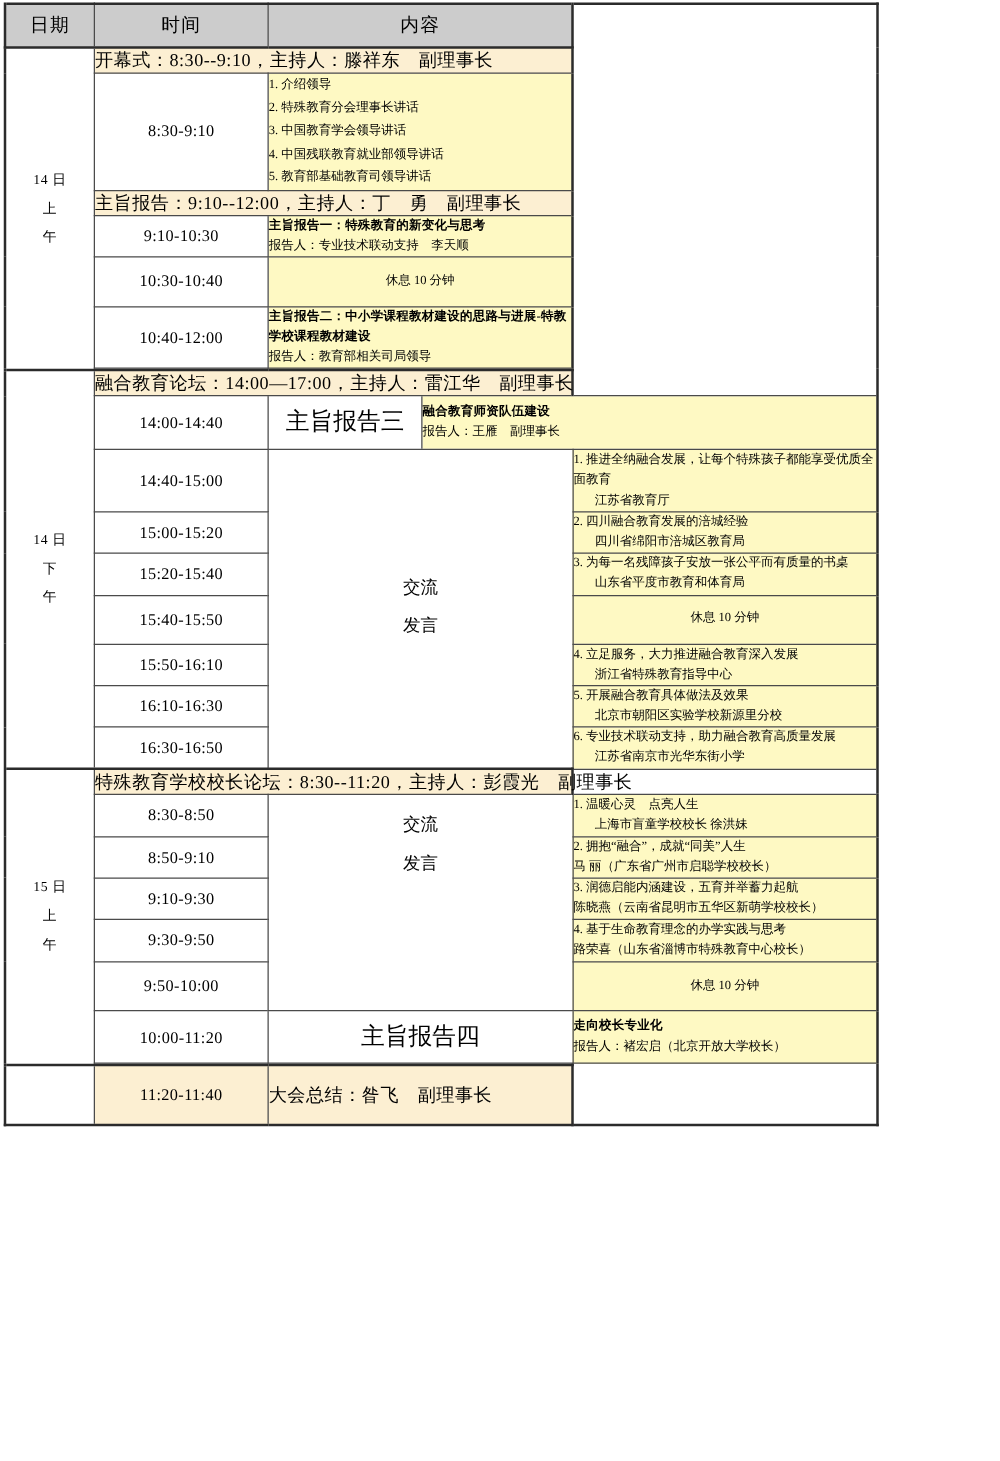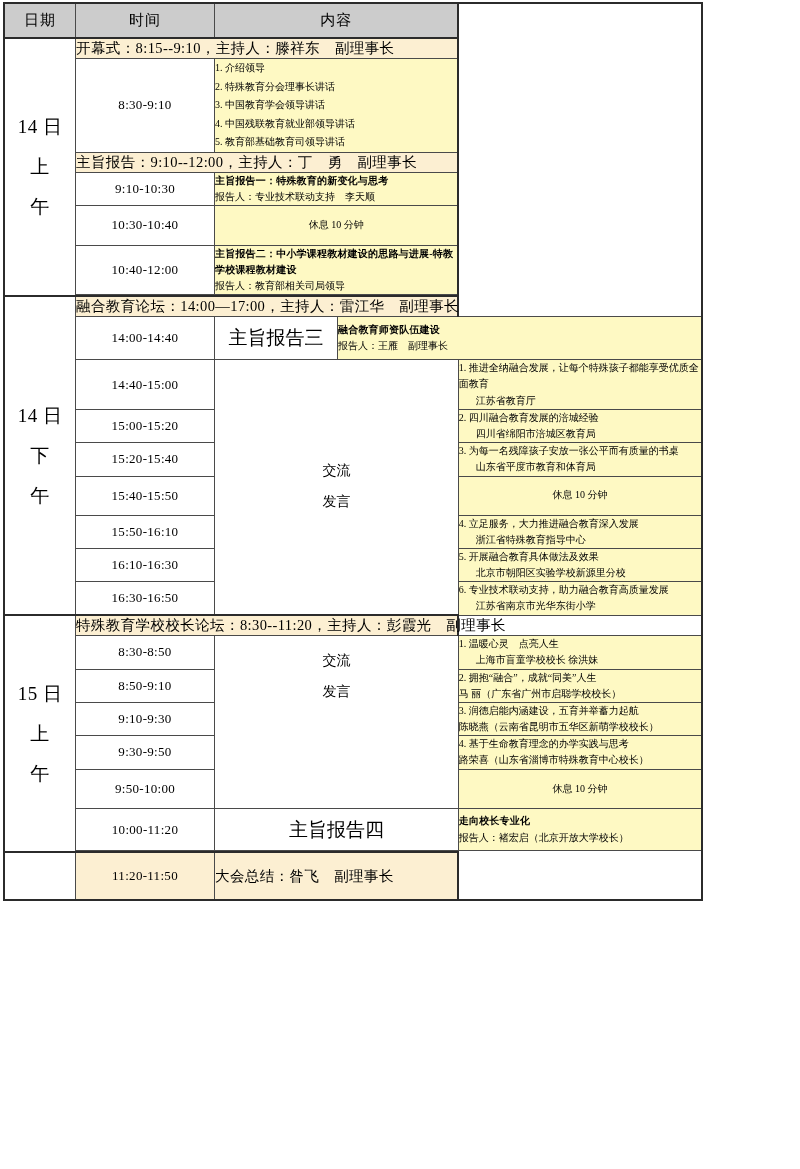--- a/index.html
+++ b/index.html
@@ -44,21 +44,21 @@
     font-weight: bold;
     font-size: 15px;
     height: 33px;
     letter-spacing: 1px;
     border-bottom: 2px solid #2b2b2b !important;
   }
 
   
   .datecell {
     text-align: center;
-    font-size: 19px;
+    font-size: 11px;
     line-height: 2.1;
     letter-spacing: 0.5px;
     background: #ffffff;
     border-left: 2px solid #2b2b2b !important;
   }
   .datecell .dline { display: block; }
 
   
   .timecell {
     text-align: center;
@@ -127,21 +127,21 @@
       <th class="hdr" style="width:138px;">时间</th>
       <th class="hdr rightedge">内容</th>
     </tr>
 
     <tr class="blocktop">
       <td class="datecell" rowspan="7">
         <span class="dline">14 日</span>
         <span class="dline">上</span>
         <span class="dline">午</span>
       </td>
-      <td class="banner rightedge" colspan="2">开幕式：8:15--9:10，主持人：滕祥东　副理事长</td>
+      <td class="banner rightedge" colspan="2">开幕式：8:30--9:10，主持人：滕祥东　副理事长</td>
     </tr>
 
     <tr>
       <td class="timecell">8:30-9:10</td>
       <td class="content listblk rightedge">
         <span class="ct-li">1. 介绍领导</span>
         <span class="ct-li">2. 特殊教育分会理事长讲话</span>
         <span class="ct-li">3. 中国教育学会领导讲话</span>
         <span class="ct-li">4. 中国残联教育就业部领导讲话</span>
         <span class="ct-li">5. 教育部基础教育司领导讲话</span>
@@ -320,19 +320,19 @@
       </td>
     </tr>
 
     <tr>
       <td style="height:0;border:none;padding:0;"></td>
       <td style="height:0;border:none;padding:0;"></td>
     </tr>
 
     <tr class="blocktop lastrow">
       <td class="datecell" style="background:#ffffff;"></td>
-      <td class="timecell" style="background:#fcefd2;height:46px;">11:20-11:50</td>
+      <td class="timecell" style="background:#fcefd2;height:46px;">11:20-11:40</td>
       <td class="banner rightedge" style="padding-left:0;">大会总结：昝飞　副理事长</td>
     </tr>
 
   </tbody>
     </table>
 </div>
 
 </body></html>

